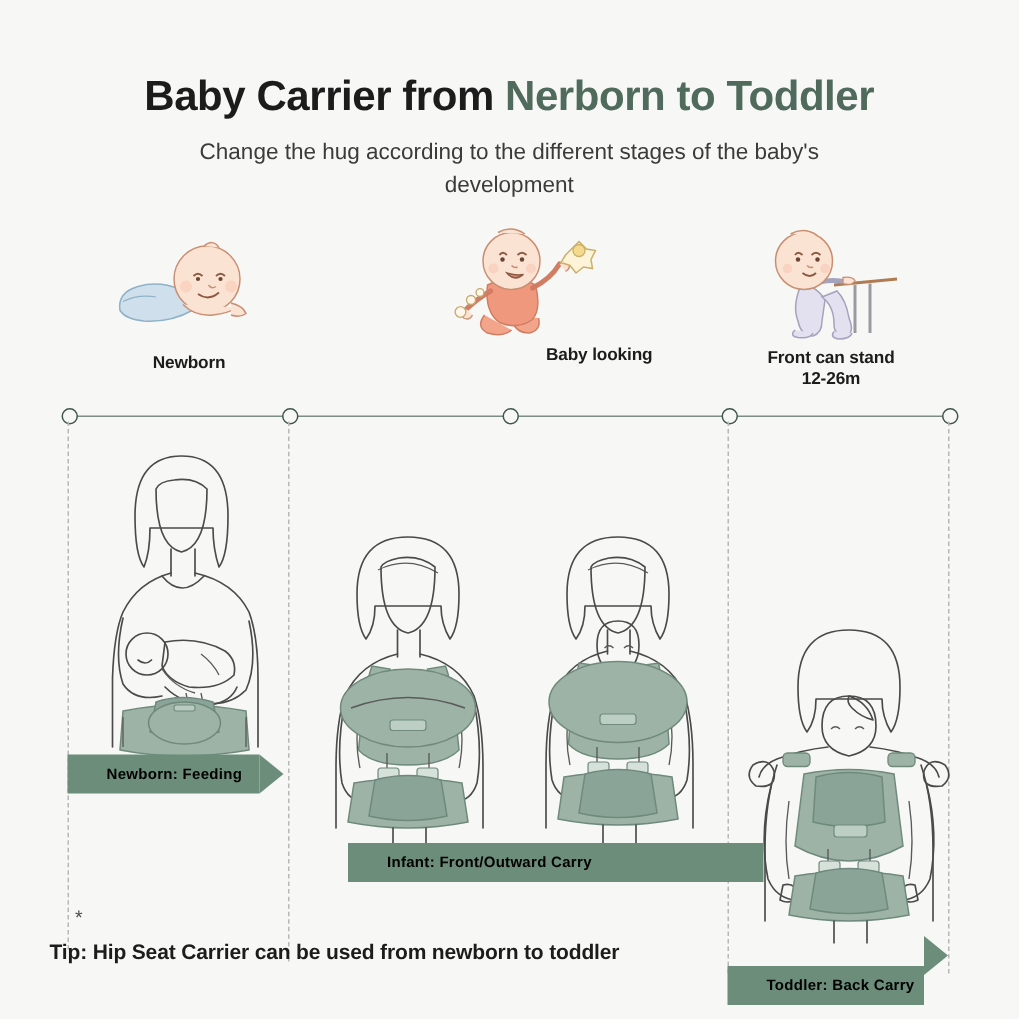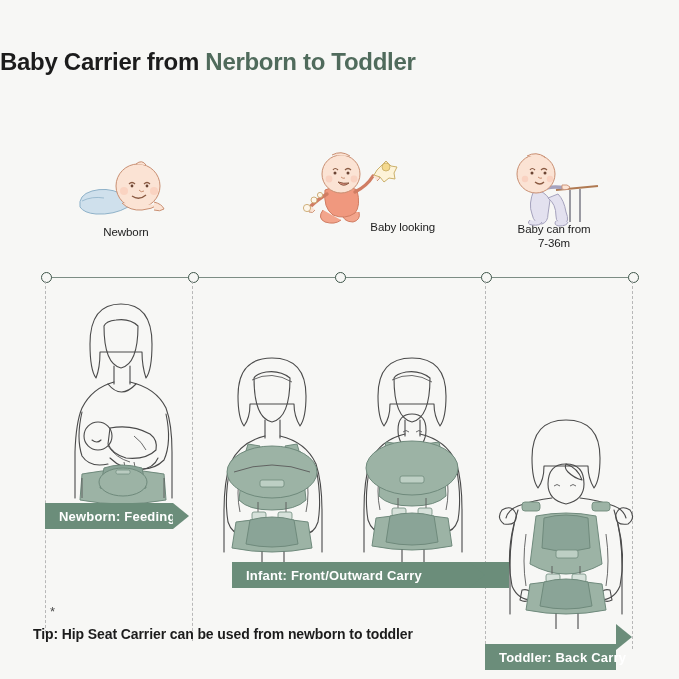--- a/index.html
+++ b/index.html
@@ -8,37 +8,37 @@
     background:#f7f7f5;
     font-family:"Liberation Sans",sans-serif;
     position:relative;overflow:hidden;
     -webkit-font-smoothing:antialiased;
   }
   #infographic{position:absolute;inset:0;}
 
   
   .title{
     position:absolute;left:0;top:48px;width:679px;
-    text-align:left;font-size:24px;font-weight:bold;
+    text-align:center;font-size:28px;font-weight:bold;
     color:#1c1c1c;letter-spacing:-0.3px;white-space:nowrap;
   }
   .title .accent{color:#506b5c;}
   .subtitle{
     position:absolute;left:113px;top:91px;width:453px;
     text-align:center;font-size:15px;color:#3b3b3b;
     line-height:22px;
   }
 
   
   .stage{position:absolute;width:180px;text-align:center;}
   .stage .art{height:70px;position:relative;}
   .stage .art svg{position:absolute;left:50%;top:0;transform:translateX(-50%);}
   .stage .cap{
-    font-size:11.5px;color:#1c1c1c;
-    line-height:14px;font-weight:normal;letter-spacing:-0.1px;
+    margin-top:10px;font-size:11.5px;color:#1c1c1c;
+    line-height:14px;font-weight:bold;letter-spacing:-0.1px;
   }
   #stage-0{left:36px;top:155px;}
   #stage-1{left:255px;top:150px;text-align:right;}
   #stage-2{left:464px;top:152px;}
 
   
   .tl-line{
     position:absolute;left:45px;top:277px;width:587px;height:1px;
     background:#7c8d84;
   }
@@ -50,22 +50,22 @@
     position:absolute;width:0;border-left:1px dashed #b8b8b8;top:281px;
   }
 
   
   .banner{position:absolute;height:26px;}
   .banner .body{
     position:absolute;left:0;top:0;height:26px;
     background:#6b8d7a;display:flex;align-items:center;
   }
   .banner .label{
-    color:#ffffff;font-size:13px;font-weight:bold;
-    padding-left:14px;white-space:nowrap;letter-spacing:0.2px;
+    color:#000000;font-size:10px;font-weight:bold;
+    padding-left:26px;white-space:nowrap;letter-spacing:0.2px;
   }
   .banner .tip{
     position:absolute;top:0;width:0;height:0;
     border-top:13px solid transparent;
     border-bottom:13px solid transparent;
     border-left:16px solid #6b8d7a;
   }
 
   
   .figure{position:absolute;}
@@ -85,20 +85,21 @@
   .skin{fill:#fbe3d4;stroke:#c98f72;stroke-width:1;}
 </style>
 </head>
 <body>
 
 <div id="infographic">
 
   <div class="title">
     <span>Baby Carrier from </span><span class="accent">Nerborn to Toddler</span>
   </div>
+  <div class="subtitle">Change the hug according to the different stages of the baby's development</div>
 
   <div class="stage" id="stage-0">
     <div class="art">
       <svg width="120" height="70" viewBox="0 0 120 70">
 
         <path d="M14 52 Q12 40 26 36 Q40 32 54 38 L62 52 Q48 60 30 59 Q18 58 14 52 Z" fill="#cfe0ec" stroke="#8fb2c9" stroke-width="1"></path>
         <path d="M16 46 Q26 41 38 43" fill="none" stroke="#8fb2c9" stroke-width="0.8"></path>
 
         <circle cx="72" cy="31" r="22" class="skin"></circle>
         <path d="M70 9 Q76 4 80 10" class="skin" fill="none"></path>
@@ -183,22 +184,22 @@
         <path d="M47 18 Q50 15 53 18" fill="none" stroke="#8a5a42" stroke-width="1.2"></path>
         <circle cx="38" cy="21" r="1.5" fill="#6b4433"></circle>
         <circle cx="51" cy="21" r="1.5" fill="#6b4433"></circle>
         <path d="M44 25 q2 2 4 1" fill="none" stroke="#c98f72" stroke-width="1"></path>
         <path d="M41 30 q5 4 9 0" fill="none" stroke="#8a5a42" stroke-width="1.3"></path>
         <circle cx="31" cy="27" r="3.2" fill="#f9cdbb" opacity="0.8"></circle>
         <circle cx="56" cy="27" r="3.2" fill="#f9cdbb" opacity="0.8"></circle>
       </svg>
     </div>
     <div class="cap">
-      <div>Baby can from</div>
-      <div>7-36m</div>
+      <div>Front can stand</div>
+      <div>12-26m</div>
     </div>
   </div>
 
   <div class="tl-line"></div>
 
   <div class="tl-dot" style="left:41px;"></div>
   <div class="tl-dot" style="left:188px;"></div>
   <div class="tl-dot" style="left:335px;"></div>
   <div class="tl-dot" style="left:481px;"></div>
   <div class="tl-dot" style="left:628px;"></div>

